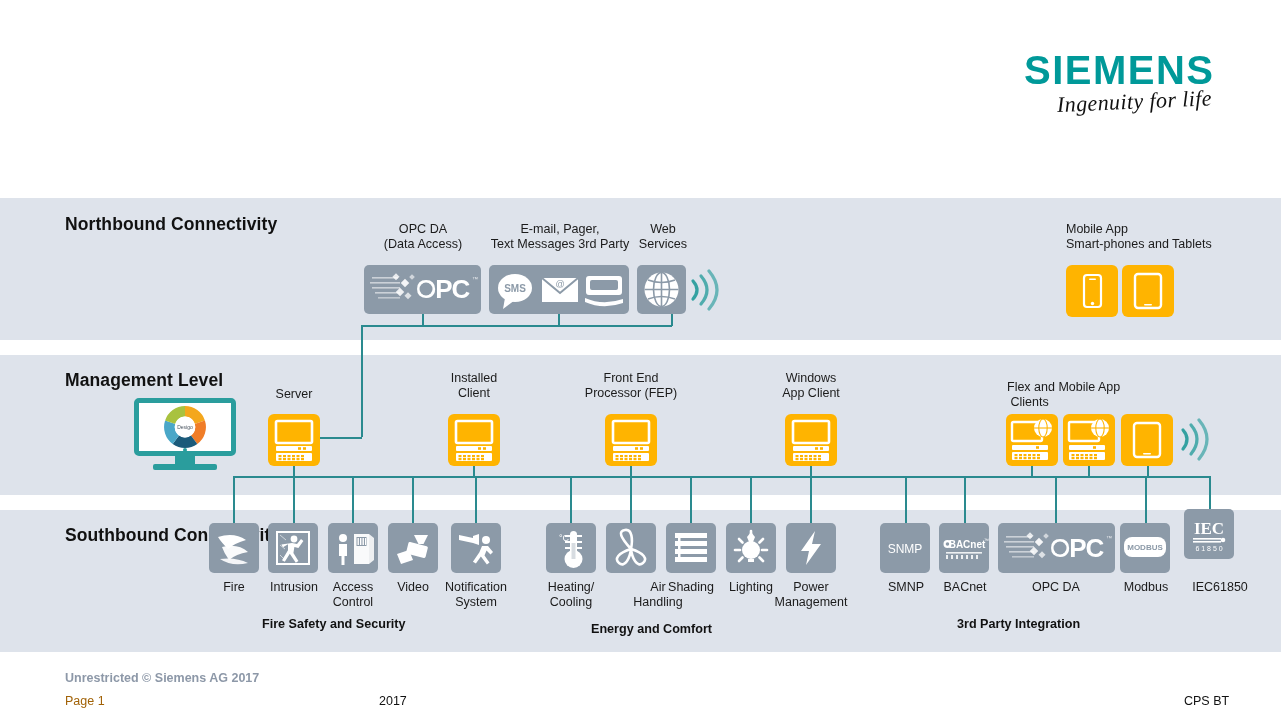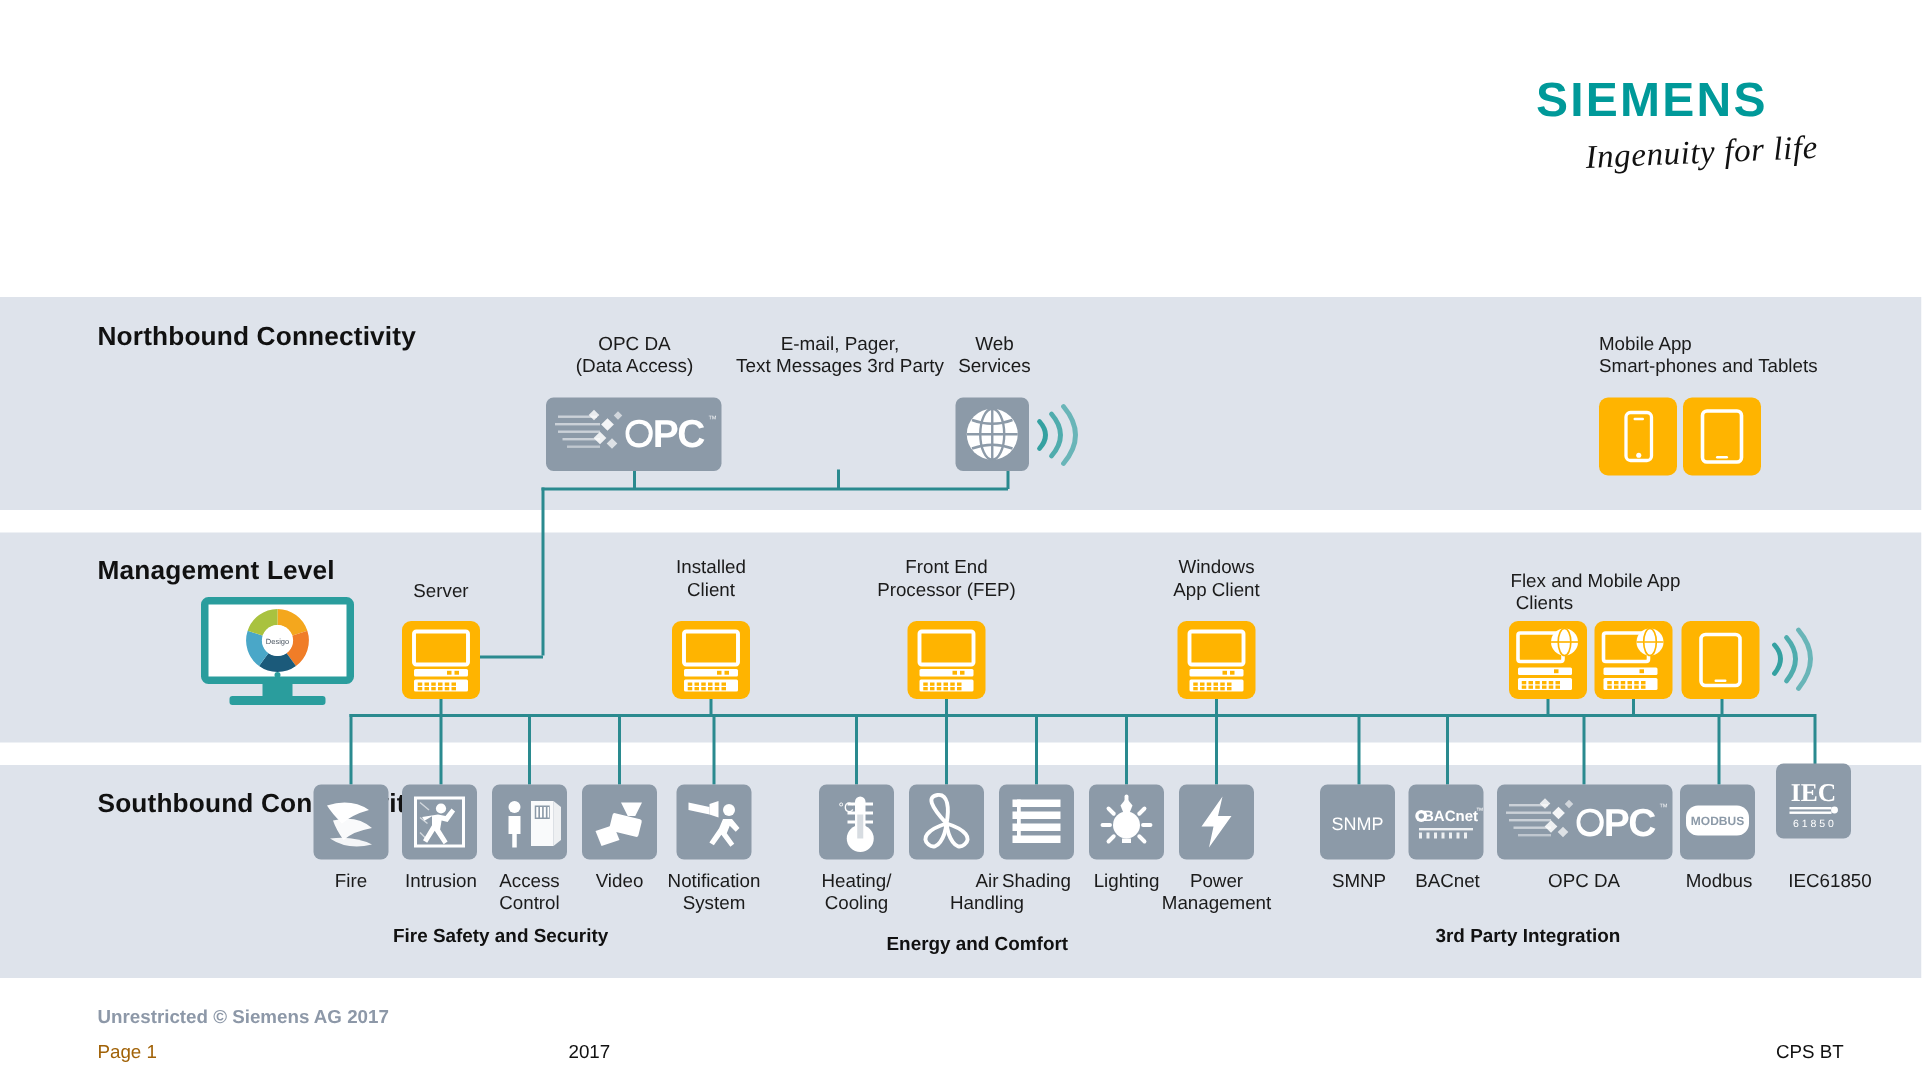--- a/index.html
+++ b/index.html
@@ -7,21 +7,21 @@
     width:1281px;height:720px;background:#ffffff;
     font-family:"Liberation Sans",sans-serif;
     color:#1a1a1a;overflow:hidden;position:relative;
   }
   .stage{position:absolute;inset:0;}
 
   
   .siemens-wordmark{
     position:absolute;left:1024px;top:50px;
     font-family:"Liberation Sans",sans-serif;
-    font-weight:bold;font-size:32px;letter-spacing:1.5px;
+    font-weight:bold;font-size:40px;letter-spacing:1.5px;
     color:#009999;line-height:1;
   }
   .siemens-claim{
     position:absolute;left:1057px;top:92px;
     font-family:"Liberation Serif",serif;
     font-style:italic;font-size:22px;color:#111;
     letter-spacing:.4px;transform:rotate(-2.5deg);
     transform-origin:left center;
   }
 
@@ -155,20 +155,42 @@
       <g fill="#ffffff" font-family="Liberation Sans, sans-serif" font-weight="bold" font-size="26">
         <text x="52" y="33" letter-spacing="-1">OPC</text>
       </g>
       <circle cx="62" cy="24" r="6.5" fill="#8c9aa8"></circle>
       <text x="108" y="16" fill="#ffffff" font-size="6" opacity=".8">™</text>
     </svg>
   </div>
   <div class="lbl lbl-top" style="left:357px;top:222px;width:132px;">OPC DA
 (Data Access)</div>
 
+  <div class="tile" style="left:489px;top:265px;width:140px;height:49px;">
+    <svg width="140" height="49" viewBox="0 0 140 49">
+
+      <g>
+        <ellipse cx="26" cy="23" rx="17" ry="14" fill="#ffffff"></ellipse>
+        <path d="M16 33 L14 44 L26 35 Z" fill="#ffffff"></path>
+        <text x="26" y="27" fill="#8c9aa8" font-family="Liberation Sans, sans-serif" font-weight="bold" font-size="10" text-anchor="middle">SMS</text>
+      </g>
+
+      <g>
+        <rect x="53" y="13" width="36" height="24" fill="#ffffff"></rect>
+        <path d="M53 13 L71 28 L89 13" fill="none" stroke="#8c9aa8" stroke-width="2"></path>
+        <text x="71" y="22" fill="#8c9aa8" font-family="Liberation Sans, sans-serif" font-size="9" text-anchor="middle">@</text>
+      </g>
+
+      <g>
+        <rect x="97" y="11" width="36" height="19" rx="3" fill="#ffffff"></rect>
+        <rect x="101" y="15" width="28" height="10" rx="2" fill="#8c9aa8"></rect>
+        <path d="M96 33 q18 8 38 1 l0 4 q-20 7 -38 -1 Z" fill="#ffffff"></path>
+      </g>
+    </svg>
+  </div>
   <div class="lbl lbl-top" style="left:474px;top:222px;width:172px;"><span>E-mail, Pager,
 Text Messages 3rd Party</span></div>
 
   <div class="tile" style="left:637px;top:265px;width:49px;height:49px;">
     <svg width="49" height="49" viewBox="0 0 49 49">
       <circle cx="24.5" cy="24.5" r="17" fill="#ffffff"></circle>
       <g stroke="#8c9aa8" stroke-width="1.6" fill="none">
         <ellipse cx="24.5" cy="24.5" rx="8" ry="17"></ellipse>
         <line x1="7.5" y1="24.5" x2="41.5" y2="24.5"></line>
         <path d="M11 15 q13.5 5 27 0"></path>

